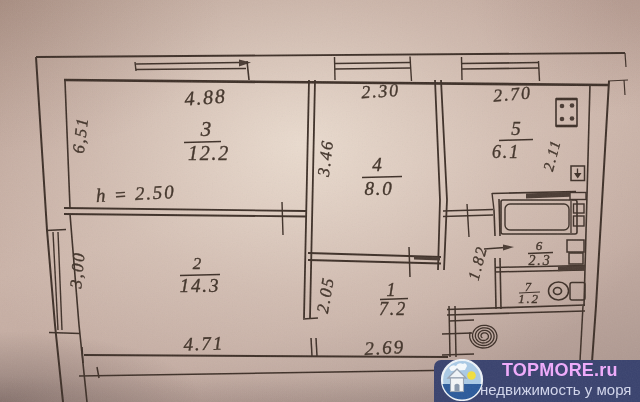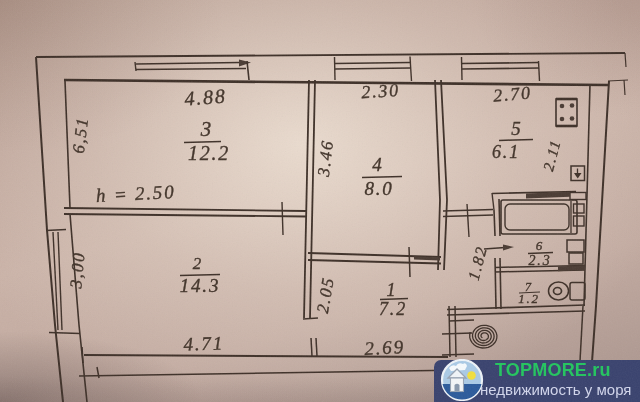--- a/index.html
+++ b/index.html
@@ -12,21 +12,21 @@
   
   #vig1{position:absolute;left:0;top:0;width:220px;height:150px;background:radial-gradient(ellipse at 0% 0%, rgba(110,80,72,.16), rgba(110,80,72,0) 75%);}
   #vig2{position:absolute;right:0;top:0;width:170px;height:120px;background:radial-gradient(ellipse at 100% 0%, rgba(110,80,72,.14), rgba(110,80,72,0) 70%);}
   #vig3{position:absolute;left:0;bottom:0;width:200px;height:70px;background:radial-gradient(ellipse at 0% 100%, rgba(70,55,55,.42), rgba(70,55,55,0) 72%);}
   #vig4{position:absolute;left:0;bottom:0;width:640px;height:26px;background:linear-gradient(180deg, rgba(95,75,72,0), rgba(95,75,72,.16));}
   svg{position:absolute;left:0;top:0;}
   .ink{stroke:#3e3028;fill:none;}
   text{font-family:"Liberation Serif",serif;font-style:italic;fill:#413329;letter-spacing:1.8px;}
   text{paint-order:stroke;stroke:#413329;stroke-width:0.35px;}
   #banner{position:absolute;left:434px;top:360px;width:206px;height:42px;background:#39426e;border-radius:7px 0 0 0;}
-  #tm{position:absolute;left:61px;top:0px;color:#22c55e;font-weight:bold;font-size:18px;letter-spacing:.2px;font-family:"Liberation Sans",sans-serif;white-space:nowrap;}
+  #tm{position:absolute;left:68px;top:0px;color:#f0abfc;font-weight:bold;font-size:18px;letter-spacing:.2px;font-family:"Liberation Sans",sans-serif;white-space:nowrap;}
   #nd{position:absolute;left:46px;top:21px;color:#d2d6ec;font-size:15px;font-family:"Liberation Sans",sans-serif;white-space:nowrap;}
 </style>
 </head>
 <body>
 <div id="photo">
   <div id="vig1"></div>
     <div id="vig2"></div>
     <div id="vig3"></div>
     <div id="vig4"></div>
   <svg width="640" height="402" viewBox="0 0 640 402" style="filter:blur(0.35px)">

